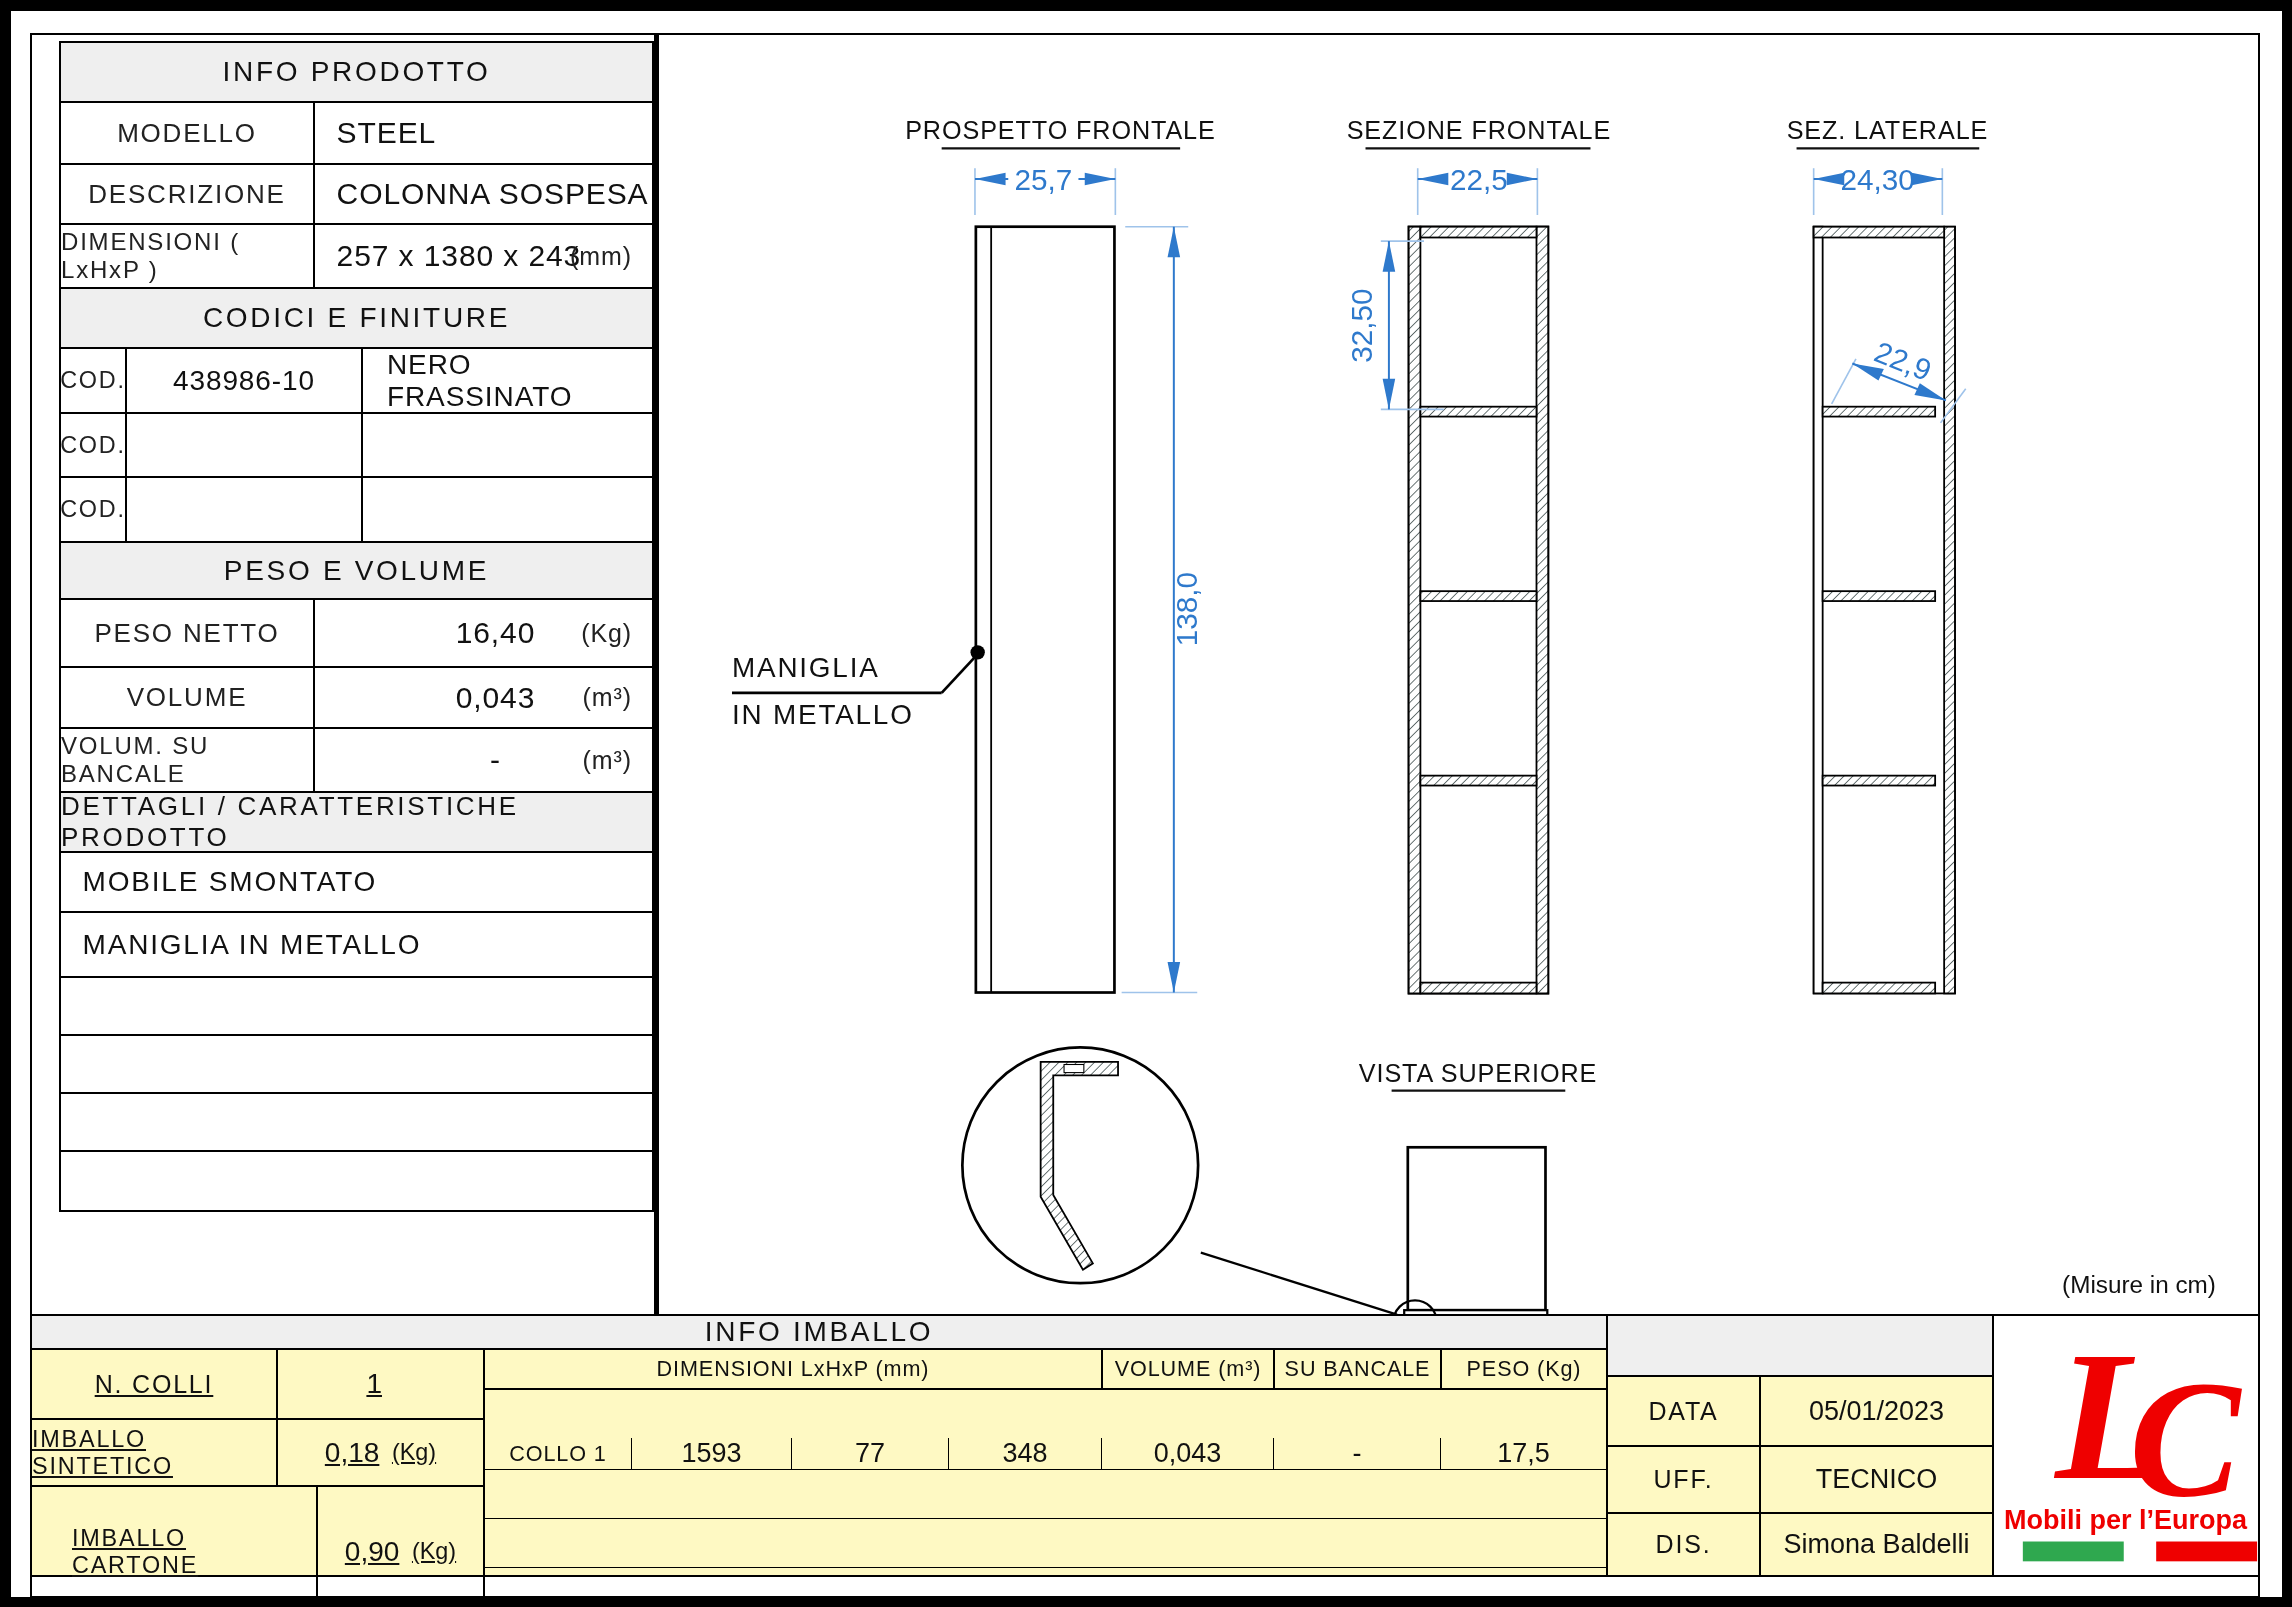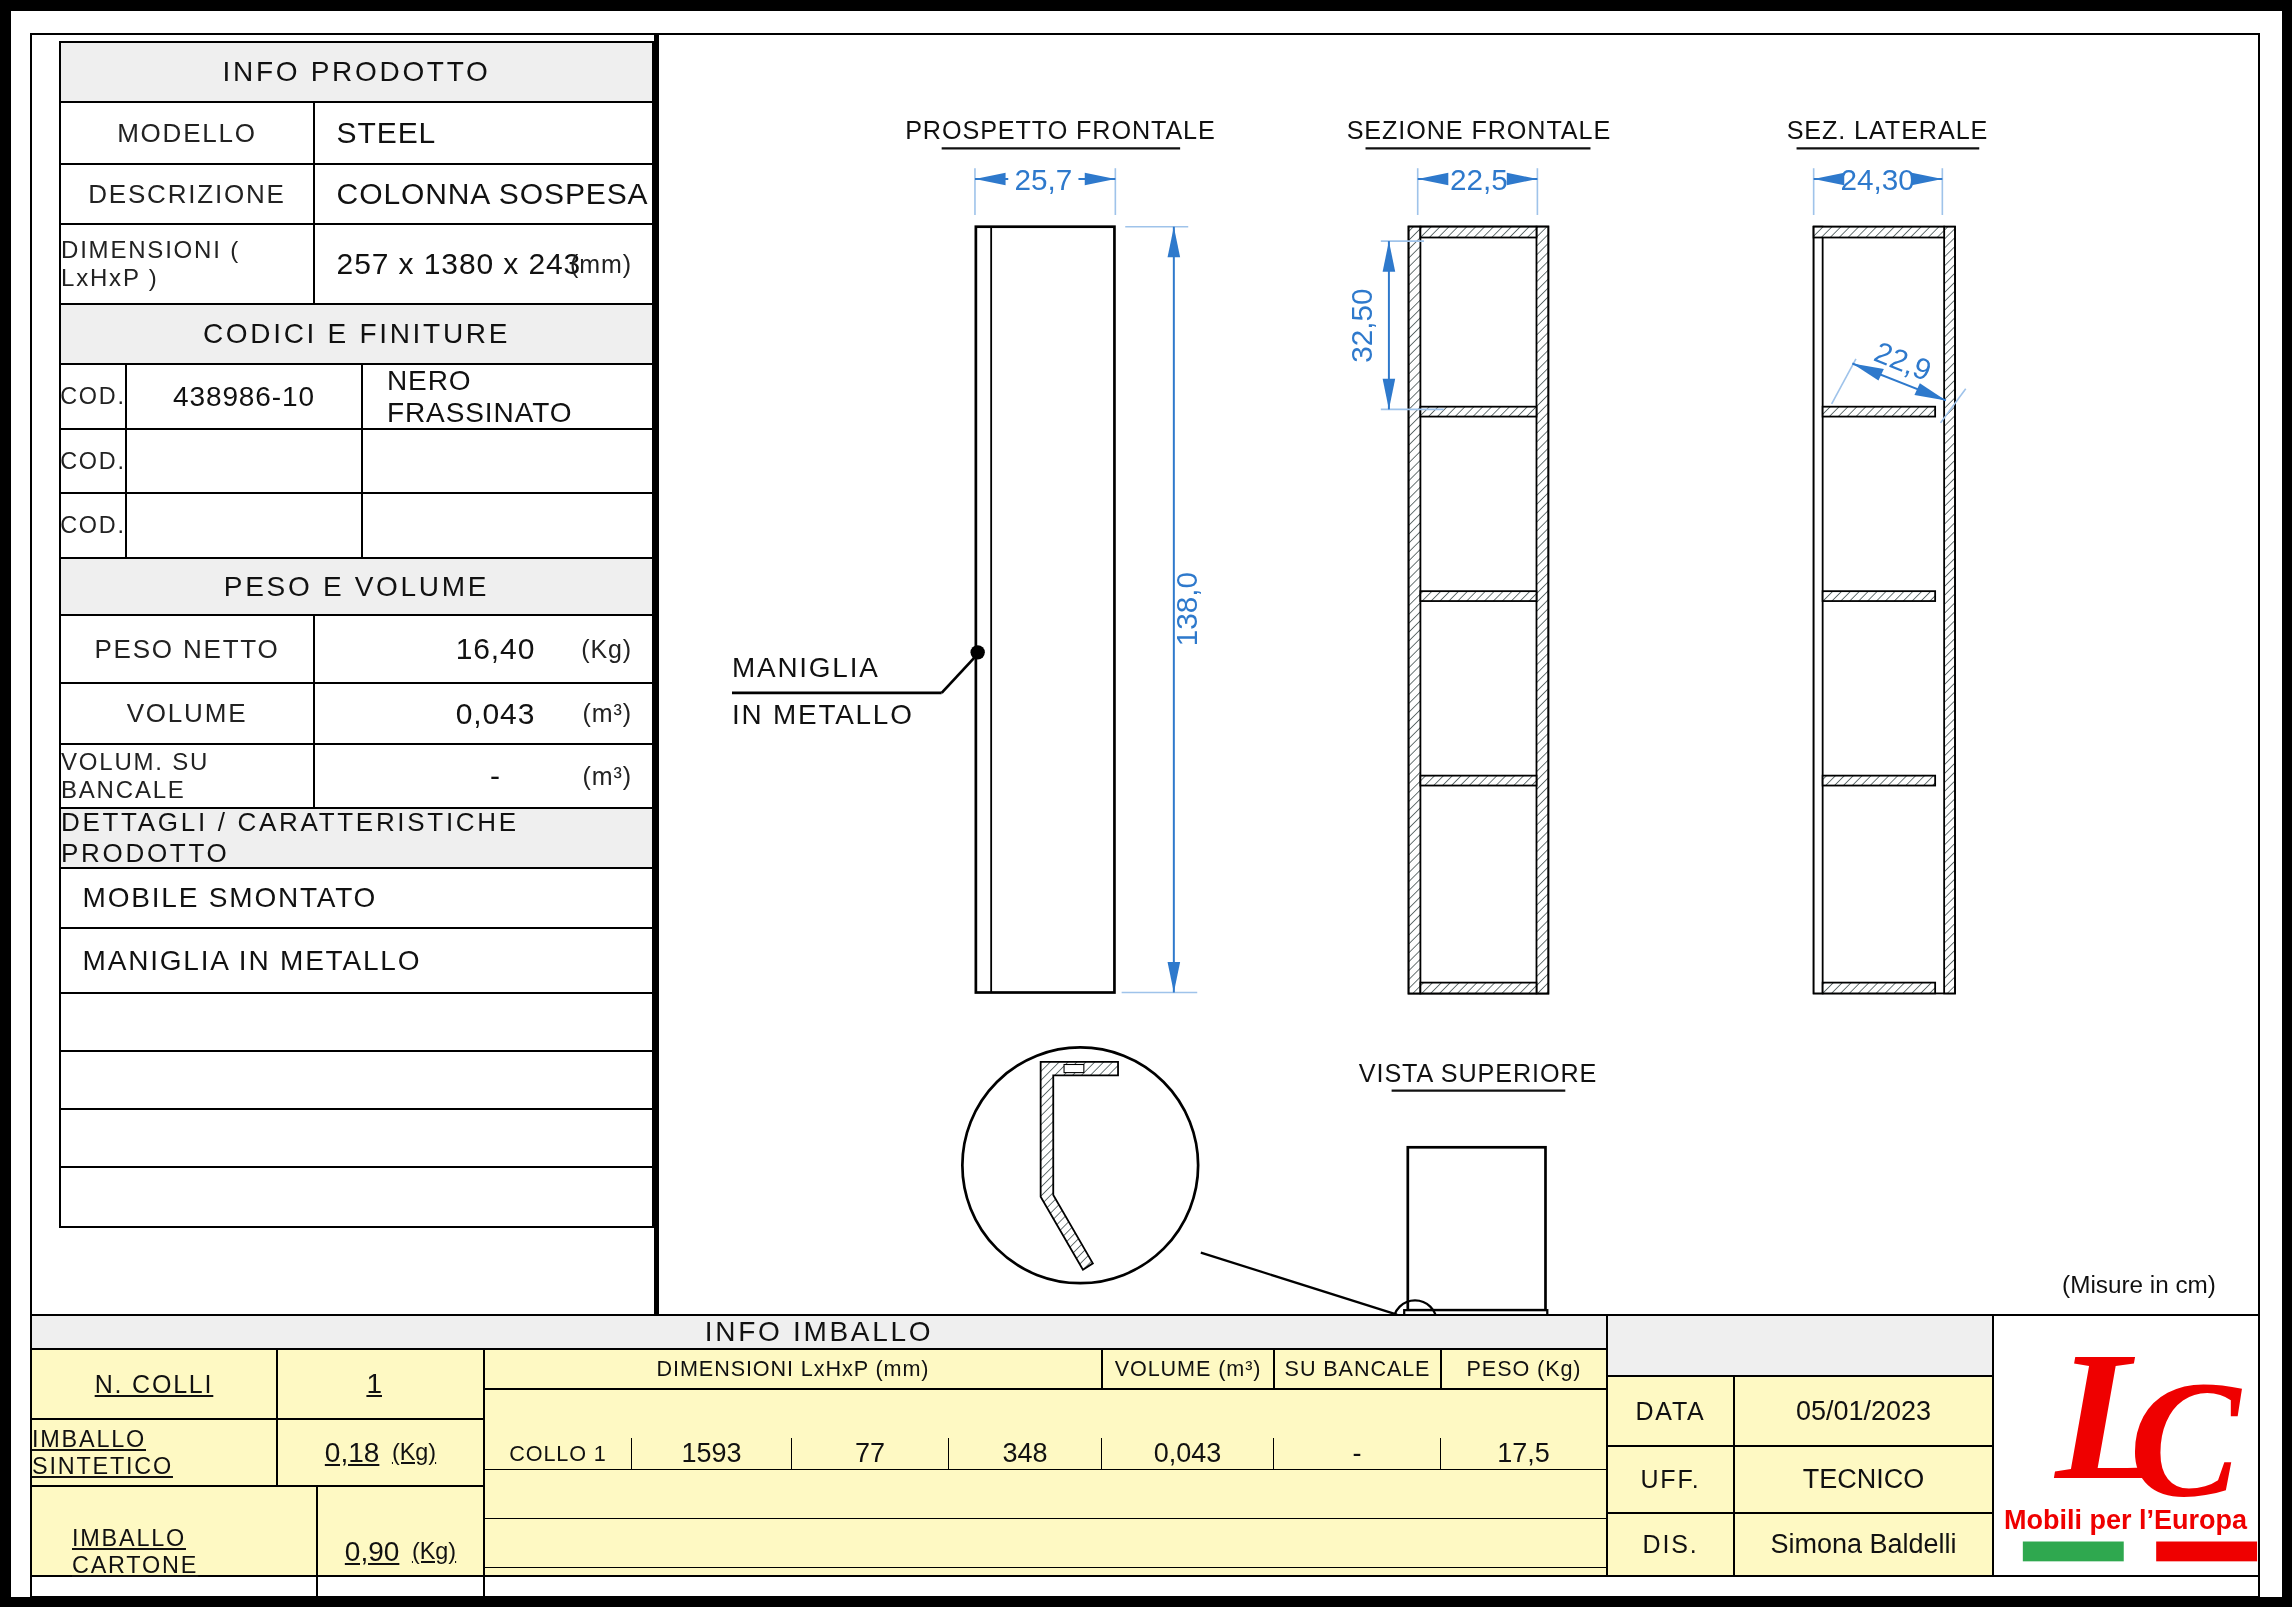--- a/index.html
+++ b/index.html
@@ -48,21 +48,21 @@
   .d-hcell:first-child{border-left:none;}
   .d-row{display:flex;border-bottom:1.8px solid #000;box-sizing:border-box;flex:1;}
   .d-row:last-child{border-bottom:none;}
   .d-cell{display:flex;align-items:center;justify-content:center;font-size:27px;box-sizing:border-box;border-left:1.8px solid #000;margin-top:48px;}
   .d-cell:first-child{border-left:none;}
   .d-cell.collo{font-size:21.6px;letter-spacing:0.9px;}
   .b-mid{width:387px;border-left:2.7px solid #000;display:flex;flex-direction:column;box-sizing:border-box;}
   .m-gray{height:61px;background:#efefef;border-bottom:2.7px solid #000;box-sizing:border-box;}
   .m-row{display:flex;border-bottom:2.7px solid #000;box-sizing:border-box;}
   .m-row:last-child{border-bottom:none;}
-  .m-lab{width:125px;display:flex;align-items:center;justify-content:center;font-size:25px;letter-spacing:1.8px;box-sizing:border-box;}
+  .m-lab{width:151px;display:flex;align-items:center;justify-content:center;font-size:25px;letter-spacing:1.8px;box-sizing:border-box;}
   .m-val{flex:1;border-left:2.7px solid #000;display:flex;align-items:center;justify-content:center;font-size:27px;box-sizing:border-box;}
   .b-logo{width:266px;border-left:2.7px solid #000;box-sizing:border-box;display:flex;align-items:center;justify-content:center;background:#fff;}
 </style>
 </head>
 <body>
 
 <div class="page">
   <div class="innerframe"></div>
   <div class="vdivider"></div>
 
@@ -76,21 +76,21 @@
         <span class="unit"></span>
       </div>
     </div>
     <div class="row" style="height:60px">
       <div class="cell lab" style="width:252px">DESCRIZIONE</div>
       <div class="cell val start bl flex1">
         <span>COLONNA SOSPESA</span>
         <span class="unit"></span>
       </div>
     </div>
-    <div class="row" style="height:80px">
+    <div class="row" style="height:64px">
       <div class="cell lab" style="width:252px;font-size:24px">DIMENSIONI ( LxHxP )</div>
       <div class="cell val start bl flex1">
         <span>257 x 1380 x 243</span>
         <span class="unit">(mm)</span>
       </div>
     </div>
 
     <div class="row shead" style="height:60px">CODICI E FINITURE</div>
 
     <div class="row" style="height:65px">

